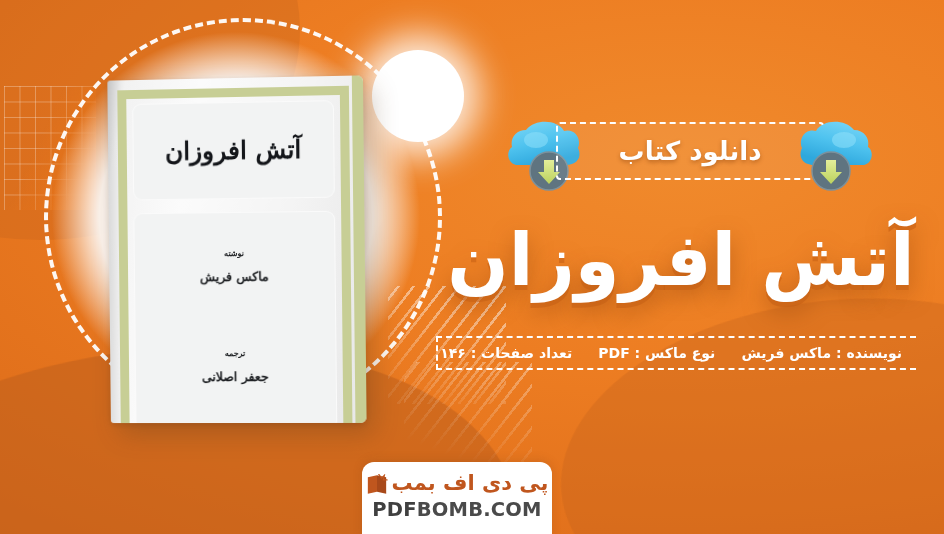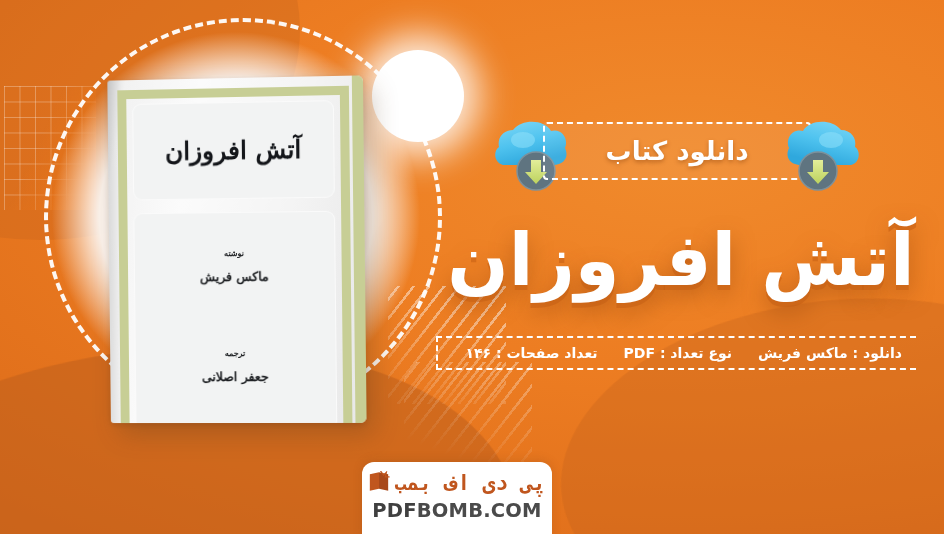--- a/index.html
+++ b/index.html
@@ -198,21 +198,21 @@
     color: #1b1d20;
   }
   .credit-label { font-size: 8px; font-weight: 600; }
   .credit-name  { font-size: 12.5px; font-weight: 700; margin-top: 11px; }
   .credit-author { top: 36px; }
   .credit-translator { top: 136px; }
 
   
   .download-row {
     position: absolute;
-    left: 487px;
+    left: 500px;
     top: 108px;
     width: 380px;
     height: 92px;
   }
   .cloud-icon {
     position: absolute;
     top: 6px;
     width: 78px;
     height: 80px;
   }
@@ -300,24 +300,23 @@
     box-shadow: 0 -2px 10px rgba(120,60,20,.18);
     display: flex;
     flex-direction: column;
     align-items: center;
     justify-content: flex-start;
     padding-top: 9px;
     box-sizing: border-box;
   }
   .logo-fa-row {
     display: flex;
-    align-items: flex-start;
+    align-items: flex-end;
     gap: 4px;
     direction: rtl;
-    font-family: Liberation Mono, monospace;
   }
   .logo-fa-text {
     font-size: 21px;
     font-weight: 800;
     color: #c0561e;
     direction: rtl;
     white-space: nowrap;
   }
   .logo-book-icon { width: 22px; height: 21px; display: block; }
   .logo-en-row {
@@ -411,22 +410,22 @@
       <circle cx="43" cy="57" r="19" fill="none" stroke="#7d919b" stroke-width="1.5"></circle>
       <path d="M38 46 L48 46 L48 58 L54 58 L43 70 L32 58 L38 58 Z" fill="url(#ag2)"></path>
     </svg>
   </div>
 
   <div class="book-headline">
     <span class="book-headline-text">آتش افروزان</span>
   </div>
 
   <div class="info-bar">
-    <span class="info-item">دانلود : ماکس فریش</span>
-    <span class="info-item">نوع تعداد : PDF</span>
+    <span class="info-item">نویسنده : ماکس فریش</span>
+    <span class="info-item">نوع ماکس : PDF</span>
     <span class="info-item">تعداد صفحات : ۱۴۶</span>
   </div>
 
   <div class="logo-card">
     <div class="logo-fa-row">
       <span class="logo-fa-text">پی دی اف بمب</span>
       <svg class="logo-book-icon" viewBox="0 0 24 22">
         <path d="M2 3 L12 1 L12 19 L2 21 Z" fill="#c0561e"></path>
         <path d="M12 1 L22 3 L22 21 L12 19 Z" fill="#a8491a"></path>
         <path d="M14 0 L17 4 L20 1 L19 6 L23 6" stroke="#c0561e" stroke-width="1.4" fill="none" stroke-linecap="round"></path>

